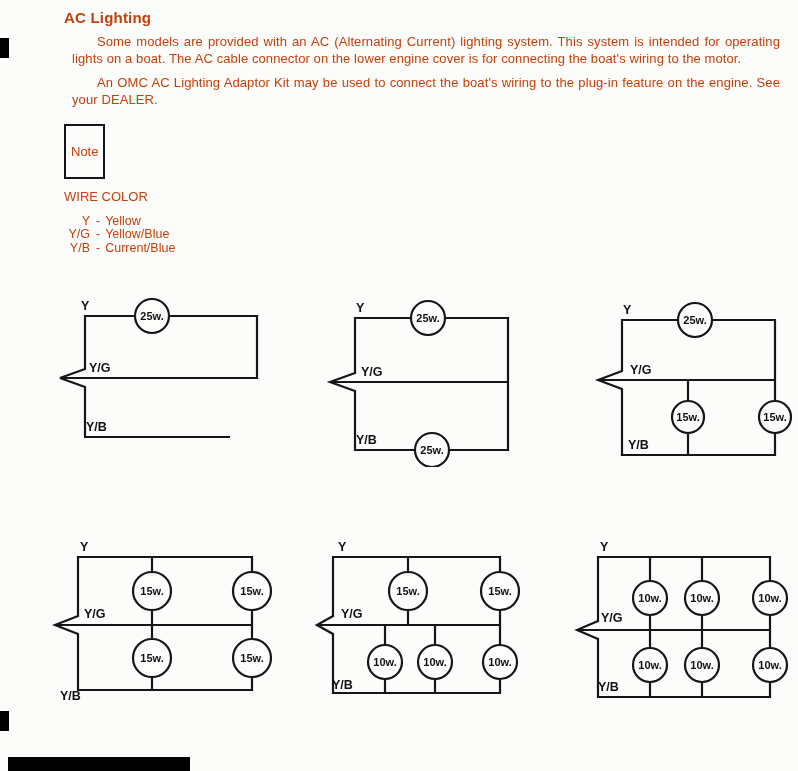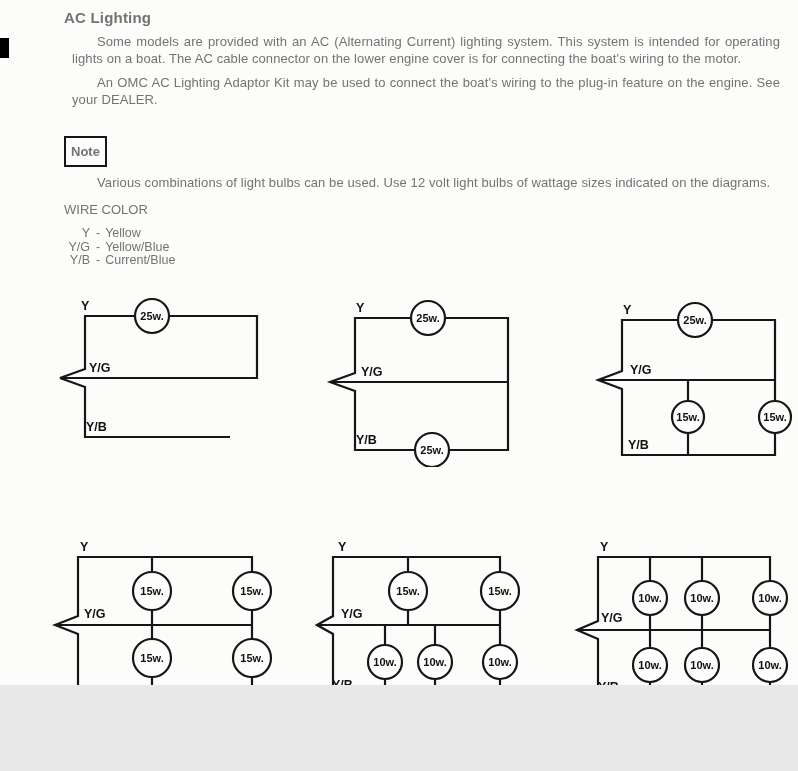--- a/index.html
+++ b/index.html
@@ -1,25 +1,25 @@
 <!DOCTYPE html>
 <html><head>
 <meta charset="utf-8">
 <style>
   html,body{margin:0;padding:0;background:#e8e8e8;}
-  #page{position:relative;width:798px;height:685px;background:#fcfcfa;
-        font-family:"Liberation Sans",sans-serif;color:#737373;overflow:hidden;}
+  #page{position:relative;width:798px;height:771px;background:#fcfcfa;
+        font-family:"Liberation Sans",sans-serif;color:#c2410c;overflow:hidden;}
   .text-block{padding:9px 10px 0 64px;}
   .title{font-size:15px;font-weight:700;margin:0;letter-spacing:.2px;}
   p.body{font-size:13px;line-height:16.5px;text-align:justify;margin:8px;
          text-indent:25px;letter-spacing:.1px;}
   .p1{margin-top:14px;}
   .p2{margin-top:1px;}
   .note-row{margin-top:16px;font-size:13px;display:flex;align-items:center;gap:9px;}
-  .note-box{border:2px solid #161616;font-weight:700;padding:5px 5px;line-height:17px;flex:0 0 auto;margin-top:12px;}
+  .note-box{border:2px solid #161616;font-weight:400;padding:17px 5px;line-height:17px;flex:0 0 auto;}
   .p3{margin-top:24px;}
   .wirecolor{margin-top:11px;font-size:12.5px;line-height:13.5px;}
   .wc-heading{font-size:13px;margin-bottom:11px;}
   .wc-row{display:flex;}
   .wc-code{width:26px;text-align:right;}
   .wc-dash{padding:0 5px 0 6px;}
   .wc-name{}
   .diagram{position:absolute;}
   svg .wire{fill:none;stroke:#161616;stroke-width:2.2;stroke-linejoin:miter;}
   svg .bulb{fill:#fdfdfc;stroke:#161616;stroke-width:2.2;}
@@ -39,21 +39,20 @@
   <div class="text-block">
     <h1 class="title">AC Lighting</h1>
 
     <p class="body p1">Some models are provided with an AC (Alternating Current) lighting system. This system is intended for operating lights on a boat. The AC cable connector on the lower engine cover is for connecting the boat's wiring to the motor.</p>
     <p class="body p2">An OMC AC Lighting Adaptor Kit may be used to connect the boat's wiring to the plug-in feature on the engine. See your DEALER.</p>
 
     <div class="note-row">
       <span class="note-box">Note</span>
     </div>
 
-    <p class="body p3">Various combinations of light bulbs can be used. Use 12 volt light bulbs of wattage sizes indicated on the diagrams.</p>
 
     <div class="wirecolor">
       <div class="wc-heading">WIRE COLOR</div>
       <div class="wc-row">
         <span class="wc-code">Y</span>
         <span class="wc-dash">-</span>
         <span class="wc-name">Yellow</span>
       </div>
       <div class="wc-row">
         <span class="wc-code">Y/G</span>

